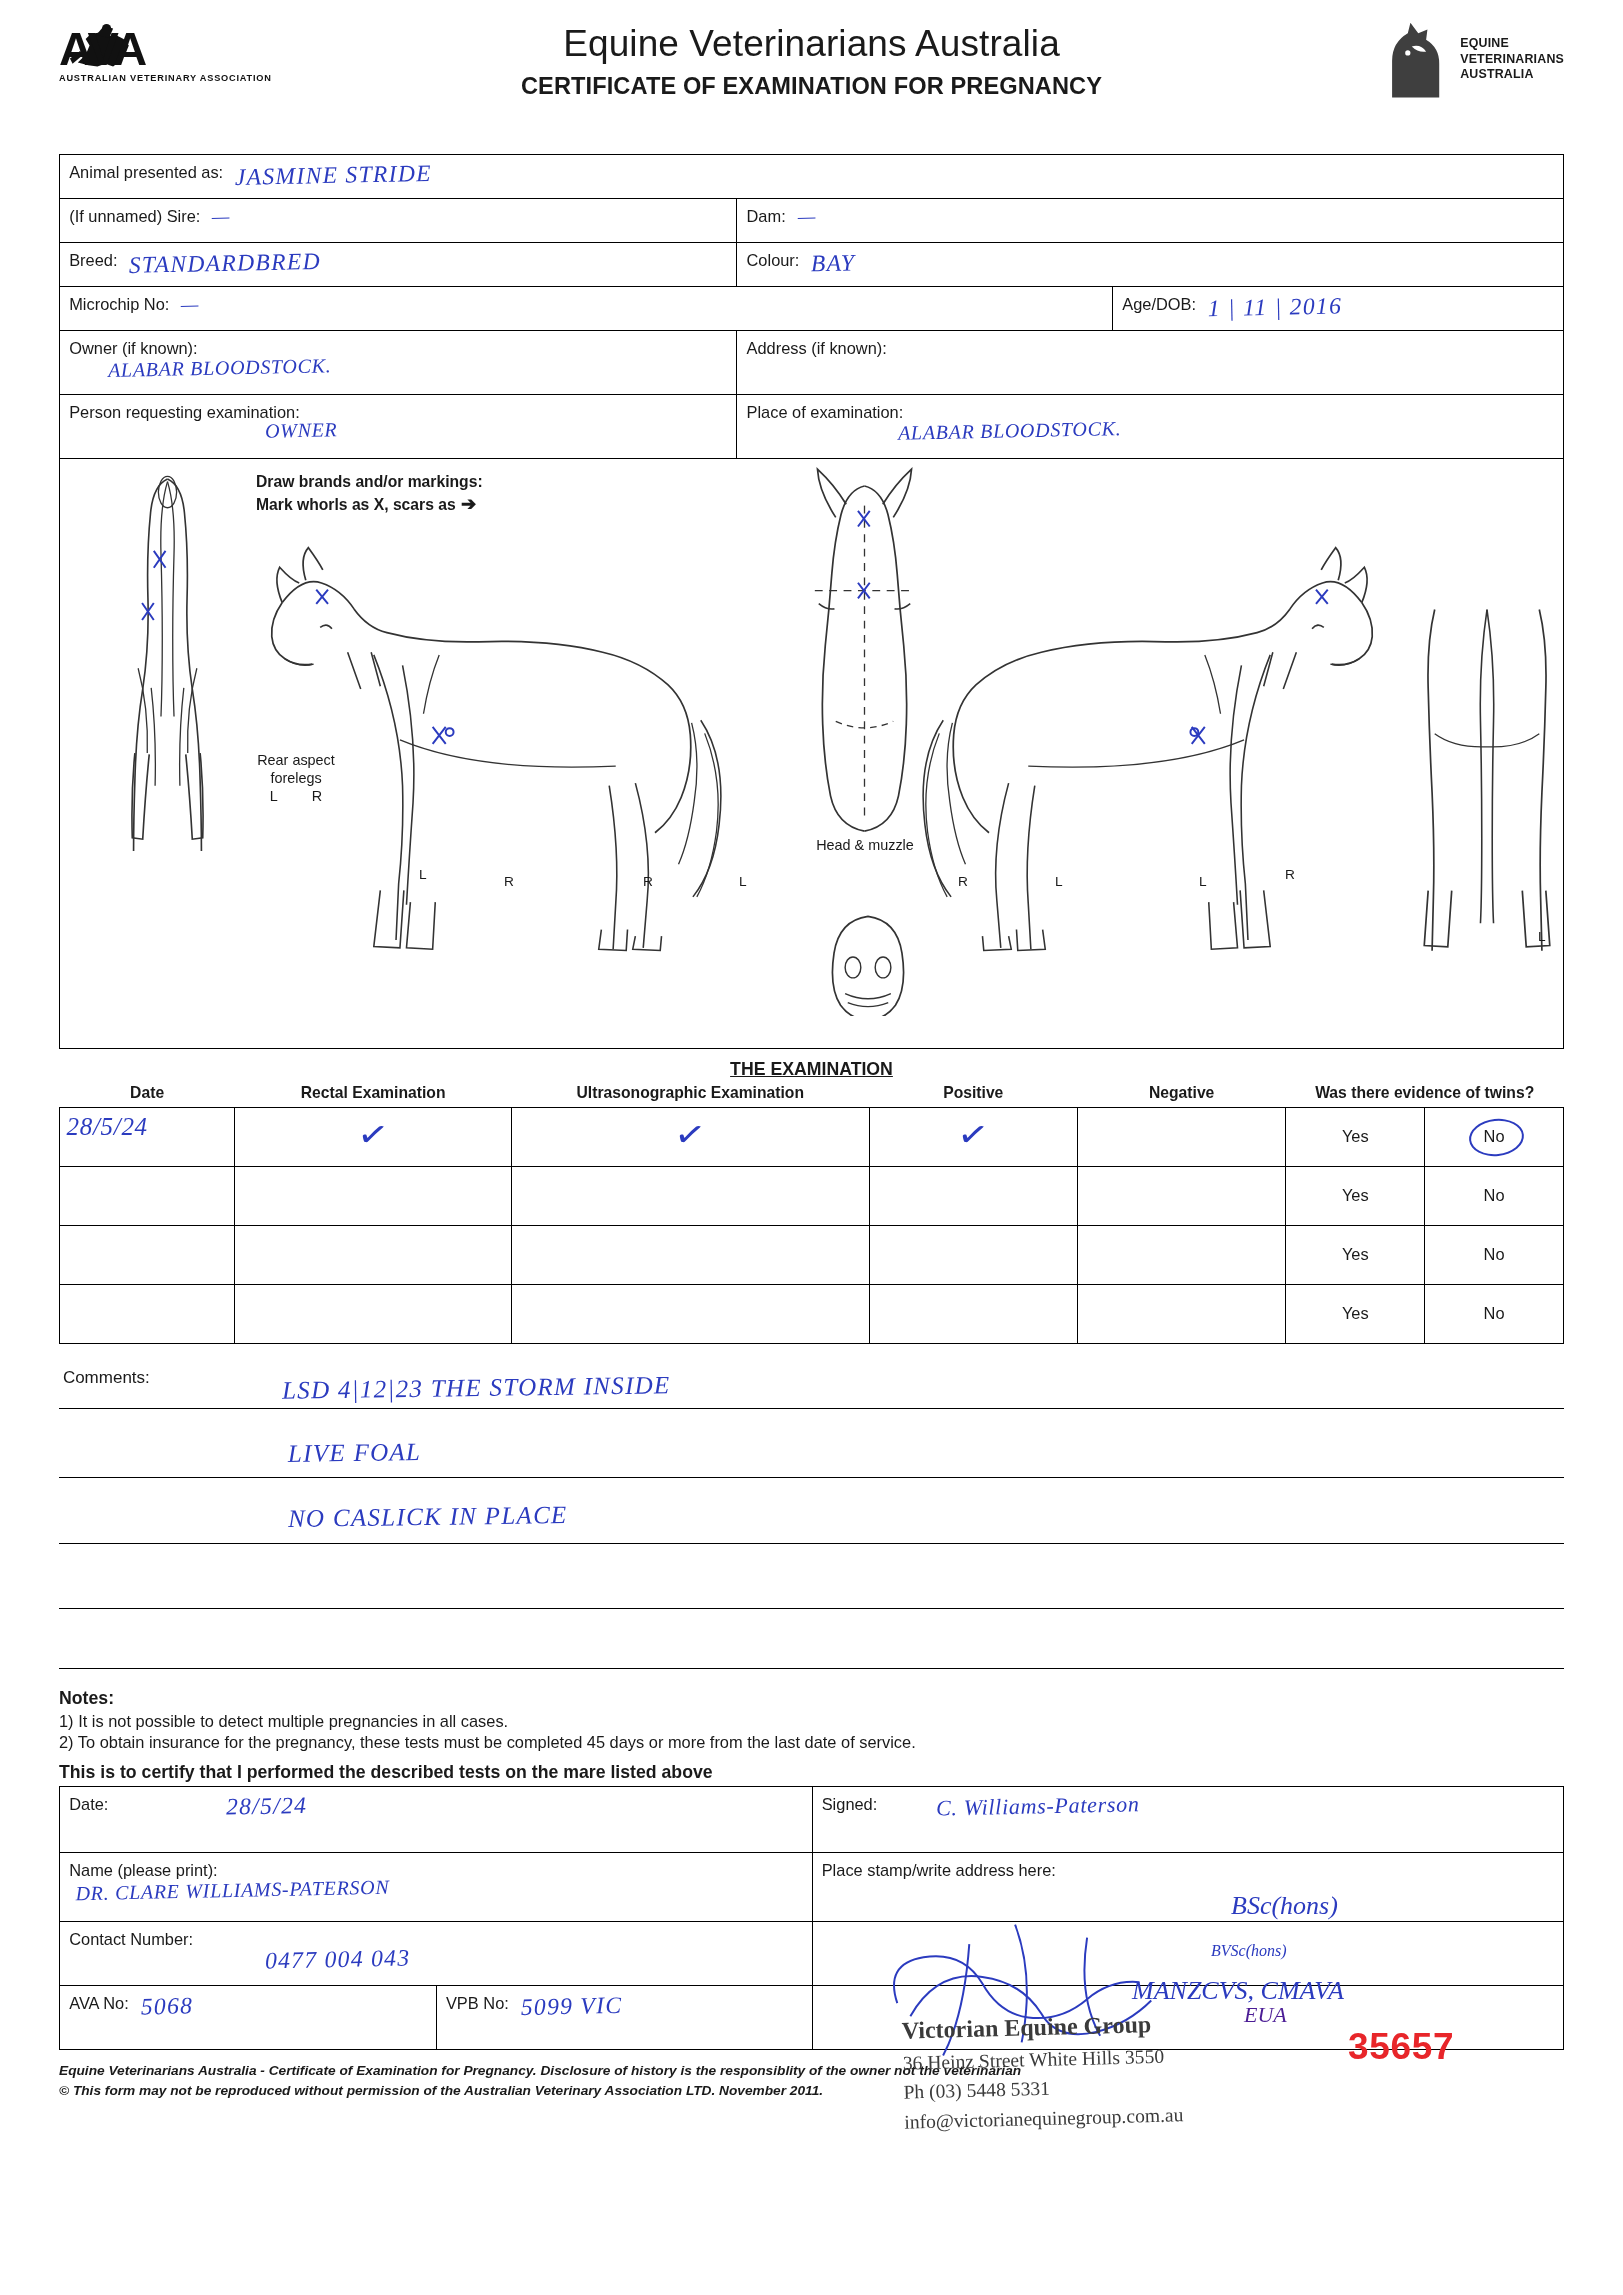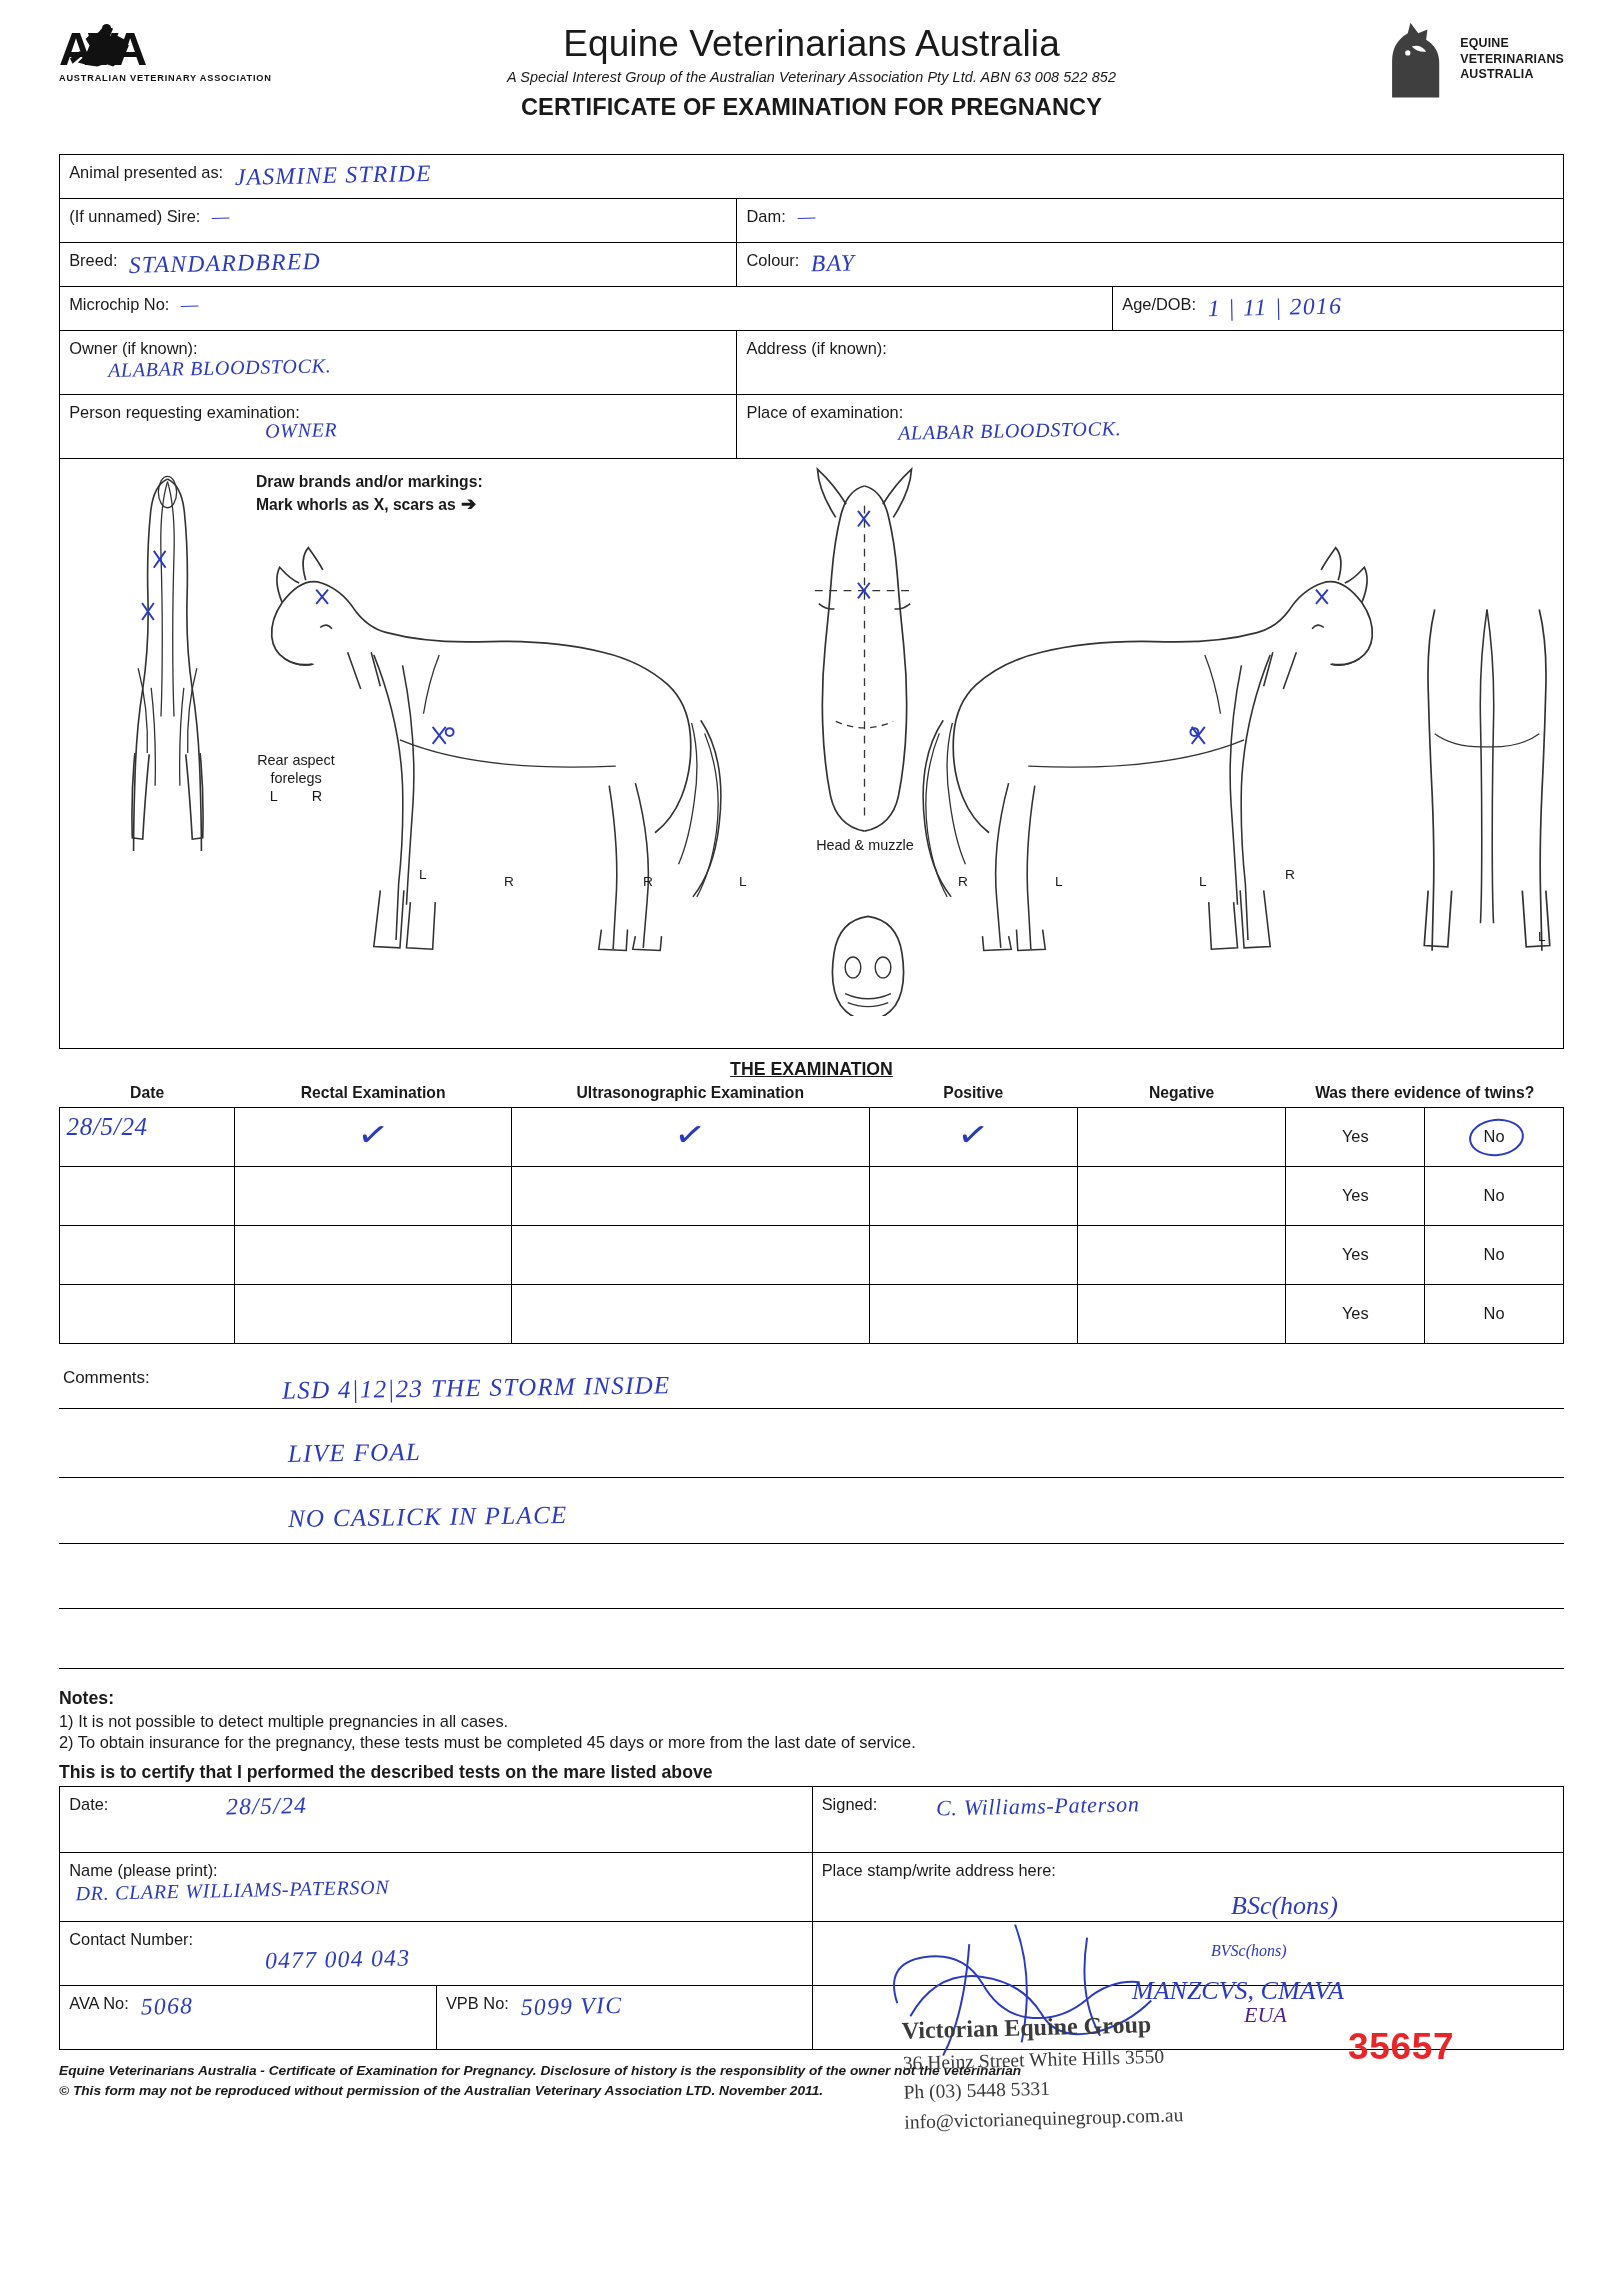--- a/index.html
+++ b/index.html
@@ -344,21 +344,20 @@
         <circle cx="62" cy="10" r="7" fill="#111"></circle>
         <path d="M46 20 L58 6 L72 10 L66 24 Z" fill="#111"></path>
         <path d="M6 56 L22 44 L24 52 L10 64 Z" fill="#111"></path>
       </svg>
       <div class="ava-word">AVA</div>
       <div class="ava-caption">AUSTRALIAN VETERINARY ASSOCIATION</div>
     </div>
 
     <div class="header-center">
       <div class="title-main">Equine Veterinarians Australia</div>
-      <div class="title-sub">A Special Interest Group of the Australian Veterinary Association Pty Ltd. ABN 63 008 522 852</div>
       <div class="title-cert">CERTIFICATE OF EXAMINATION FOR PREGNANCY</div>
     </div>
 
     <div class="eva-logo">
       <svg width="72" height="79" viewBox="0 0 110 120">
         <path d="M20 118 L20 62 Q20 34 44 20 L48 4 L60 20 L74 14 L72 30 Q92 42 92 66 L92 118 Z" fill="#3f3f3f"></path>
         <path d="M50 40 q14 -4 22 8 q-12 2 -22 -8 z" fill="#fff"></path>
         <circle cx="44" cy="50" r="4" fill="#fff"></circle>
       </svg>
       <div class="eva-text">

